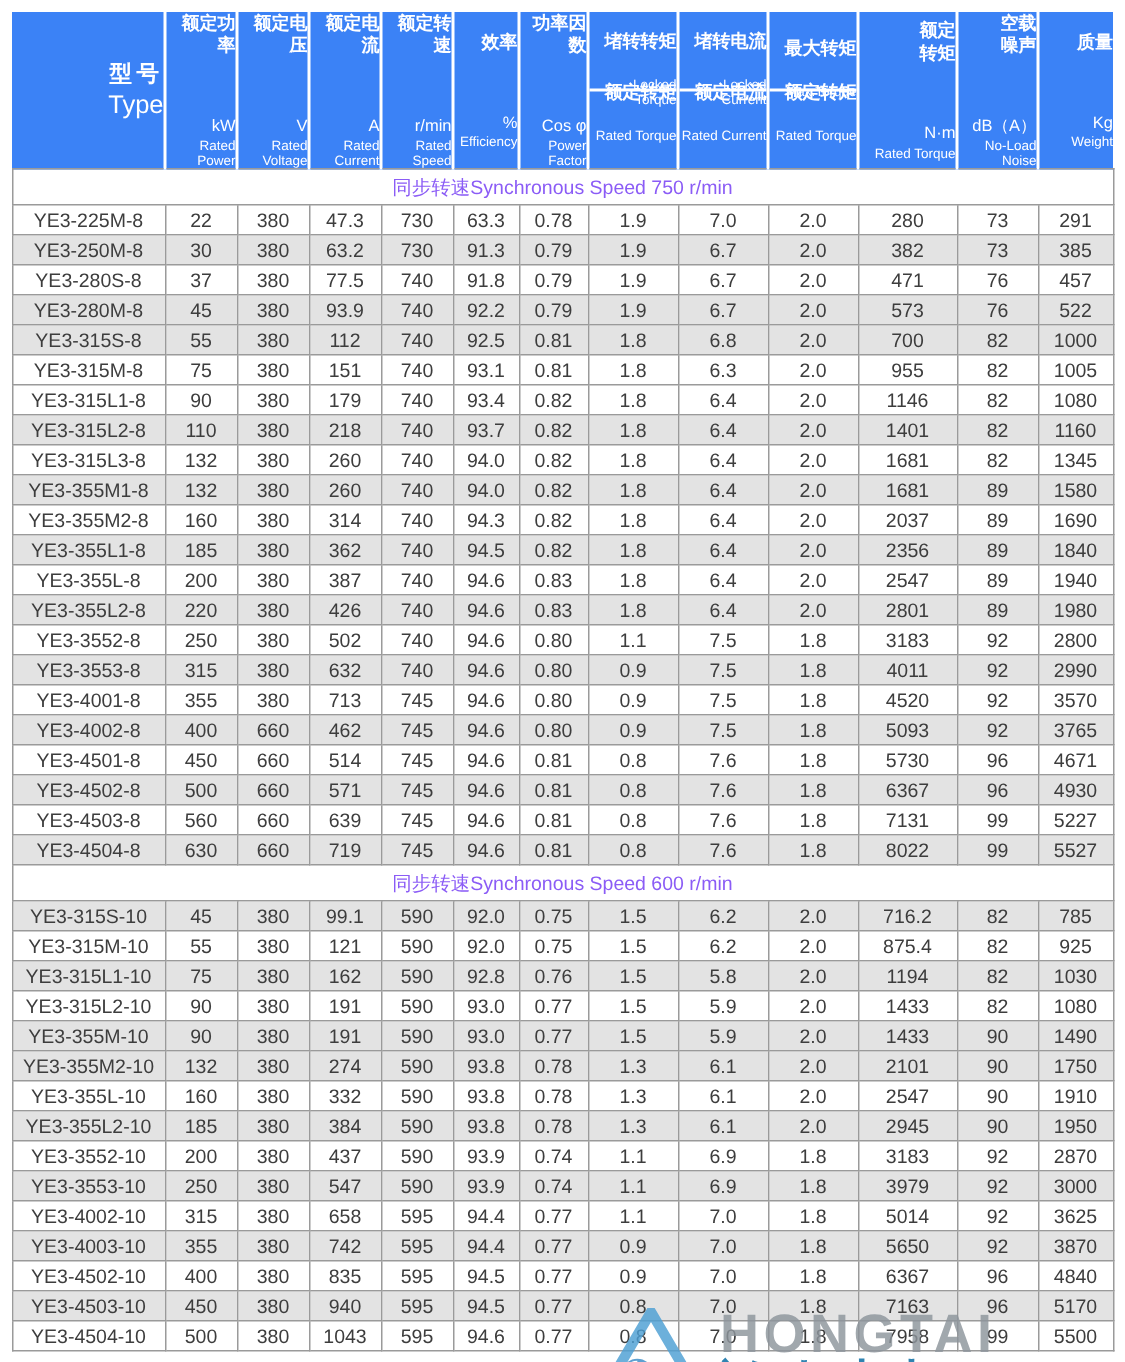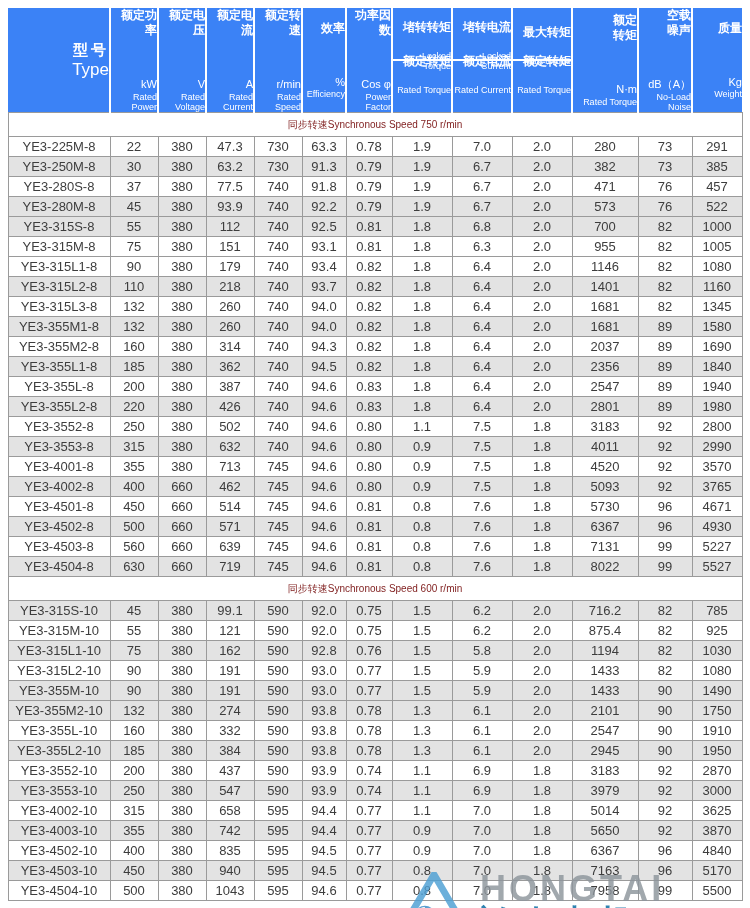--- a/index.html
+++ b/index.html
@@ -26,21 +26,21 @@
   thead th.split .sub.top{border-bottom:2px solid #ffffff;}
   thead th.split .zh{font-size:12px;}
   
   tbody td{
     border:1px solid #9a9a9a;text-align:center;padding:0;height:19px;
     font-size:13px;color:#3d3d3d;background:#ffffff;line-height:1;
     white-space:nowrap;overflow:hidden;
   }
   tbody tr.shade td{background:#e3e3e3;}
   tbody tr.band td{
-    height:23px;background:#ffffff;color:#7f1d1d;font-size:10px;text-align:center;
+    height:23px;background:#ffffff;color:#8b5cf6;font-size:13px;text-align:center;
   }
   
   .watermark{
     position:absolute;left:396px;top:868px;display:flex;align-items:flex-end;
     opacity:0.82;pointer-events:none;
   }
   .wm-logo{flex:0 0 auto;margin-top:4px;}
   .wm-text{margin-left:8px;}
   .wm-en{font-size:36px;font-weight:bold;color:#8d959c;letter-spacing:3px;line-height:1;}
   .wm-cn{font-size:33px;font-weight:bold;color:#0369a1;letter-spacing:7px;line-height:1;margin-top:-2px;}

